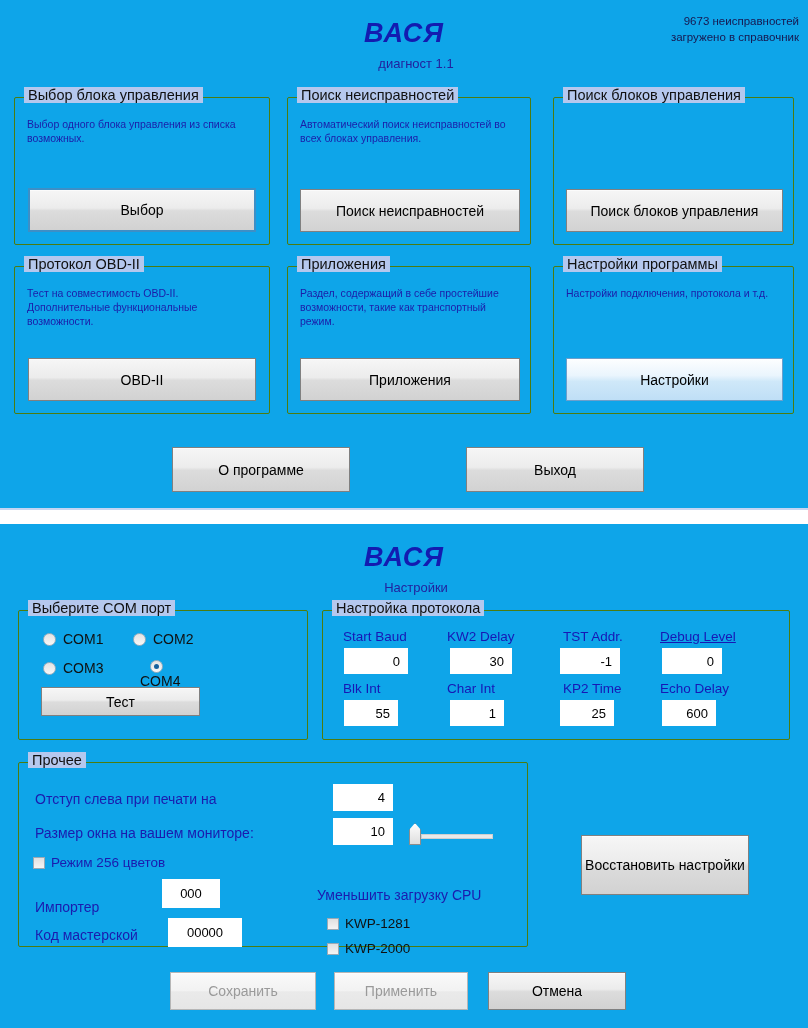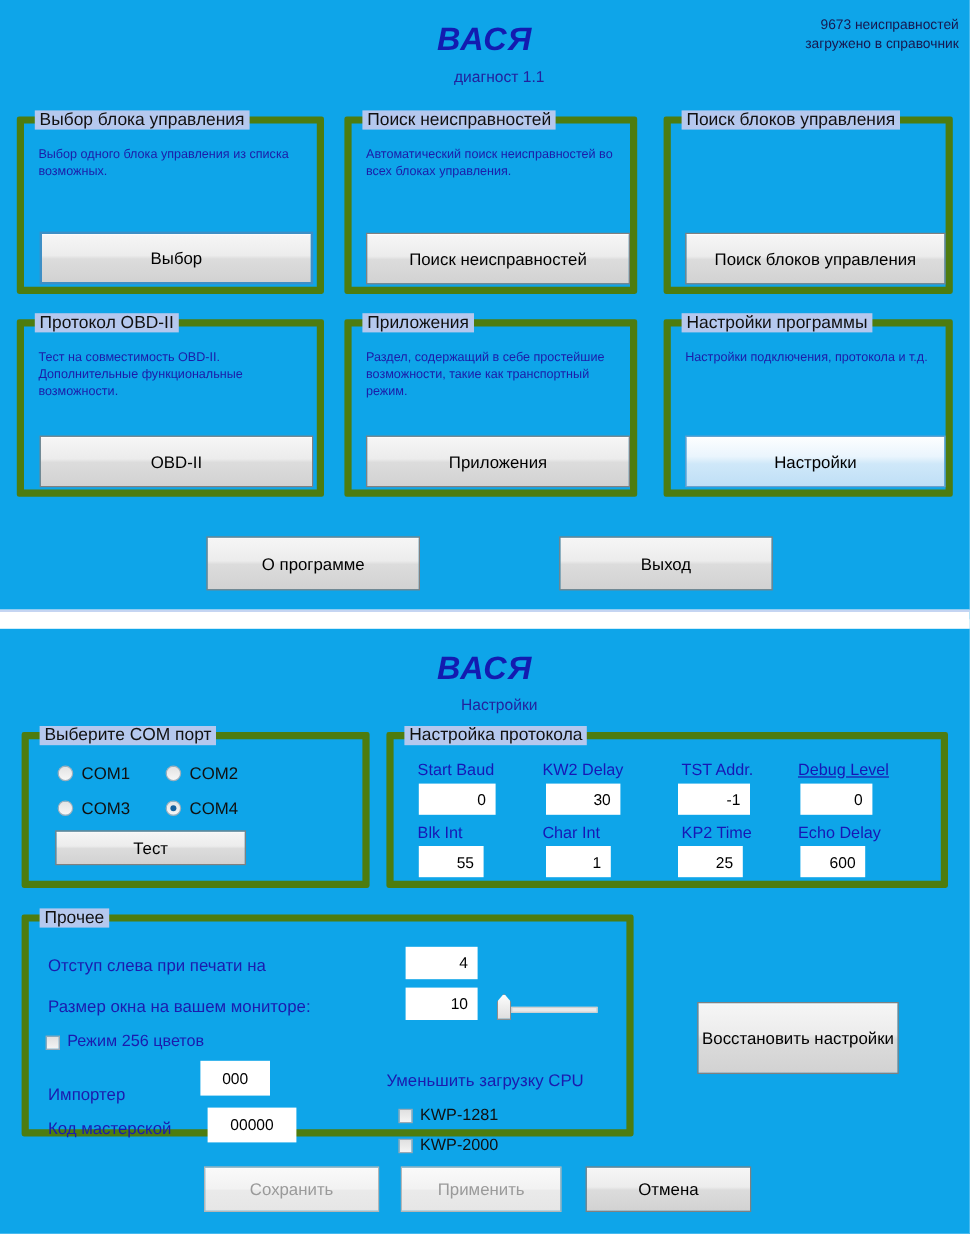--- a/index.html
+++ b/index.html
@@ -35,21 +35,21 @@
     color:#22229e; font-size:13px;padding-left:24px;
   }
   .corner-note {
     position:absolute; right:9px; top:13px;
     text-align:right; color:#17174f; font-size:11.5px; line-height:16px;
   }
 
   
   .group {
     position:absolute;
-    border:6px solid #4d7c0f;
+    border:1px solid #4d7c0f;
     border-radius:2px;
   }
   .group > .g-label {
     position:absolute; top:-11px; left:9px;
     background:#b5c8ee;
     padding:0 4px;
     font-size:14.5px; color:#101010;
     white-space:nowrap;
   }
   .group .g-desc {
@@ -90,21 +90,21 @@
     border:1px solid #9fb0bd;
     display:inline-block; position:relative; flex:none;
   }
   .rdo.on::after {
     content:""; position:absolute; left:3px; top:3px;
     width:5px; height:5px; border-radius:50%;
     background:#15619e;
   }
   .rdo-label { margin-left:7px; font-size:14px; color:#101010; }
 
-  .cb-row { position:absolute; display:flex; align-items:flex-end; }
+  .cb-row { position:absolute; display:flex; align-items:center; }
   .cbx {
     width:12px; height:12px; flex:none;
     background:linear-gradient(to bottom,#e0e0e0,#f4f4f4);
     border:1px solid #9aa9b5;
   }
   .cb-label { margin-left:6px; font-size:13.5px; color:#101010; }
 
   
   .txt {
     position:absolute;
@@ -209,21 +209,21 @@
       <span class="rdo-label">COM1</span>
     </div>
     <div class="radio-row" style="left:114px; top:20px;">
       <span class="rdo"></span>
       <span class="rdo-label">COM2</span>
     </div>
     <div class="radio-row" style="left:24px; top:49px;">
       <span class="rdo"></span>
       <span class="rdo-label">COM3</span>
     </div>
-    <div class="radio-row" style="left:114px; top:49px;">
+    <div class="radio-row" style="left:114px; top:49px;flex-direction:column;">
       <span class="rdo on"></span>
       <span class="rdo-label">COM4</span>
     </div>
 
     <div class="btn" style="left:22px; top:76px; width:159px; height:29px;">Тест</div>
   </div>
 
   <div class="group" style="left:322px; top:86px; width:468px; height:130px;">
     <div class="g-label">Настройка протокола</div>
 

